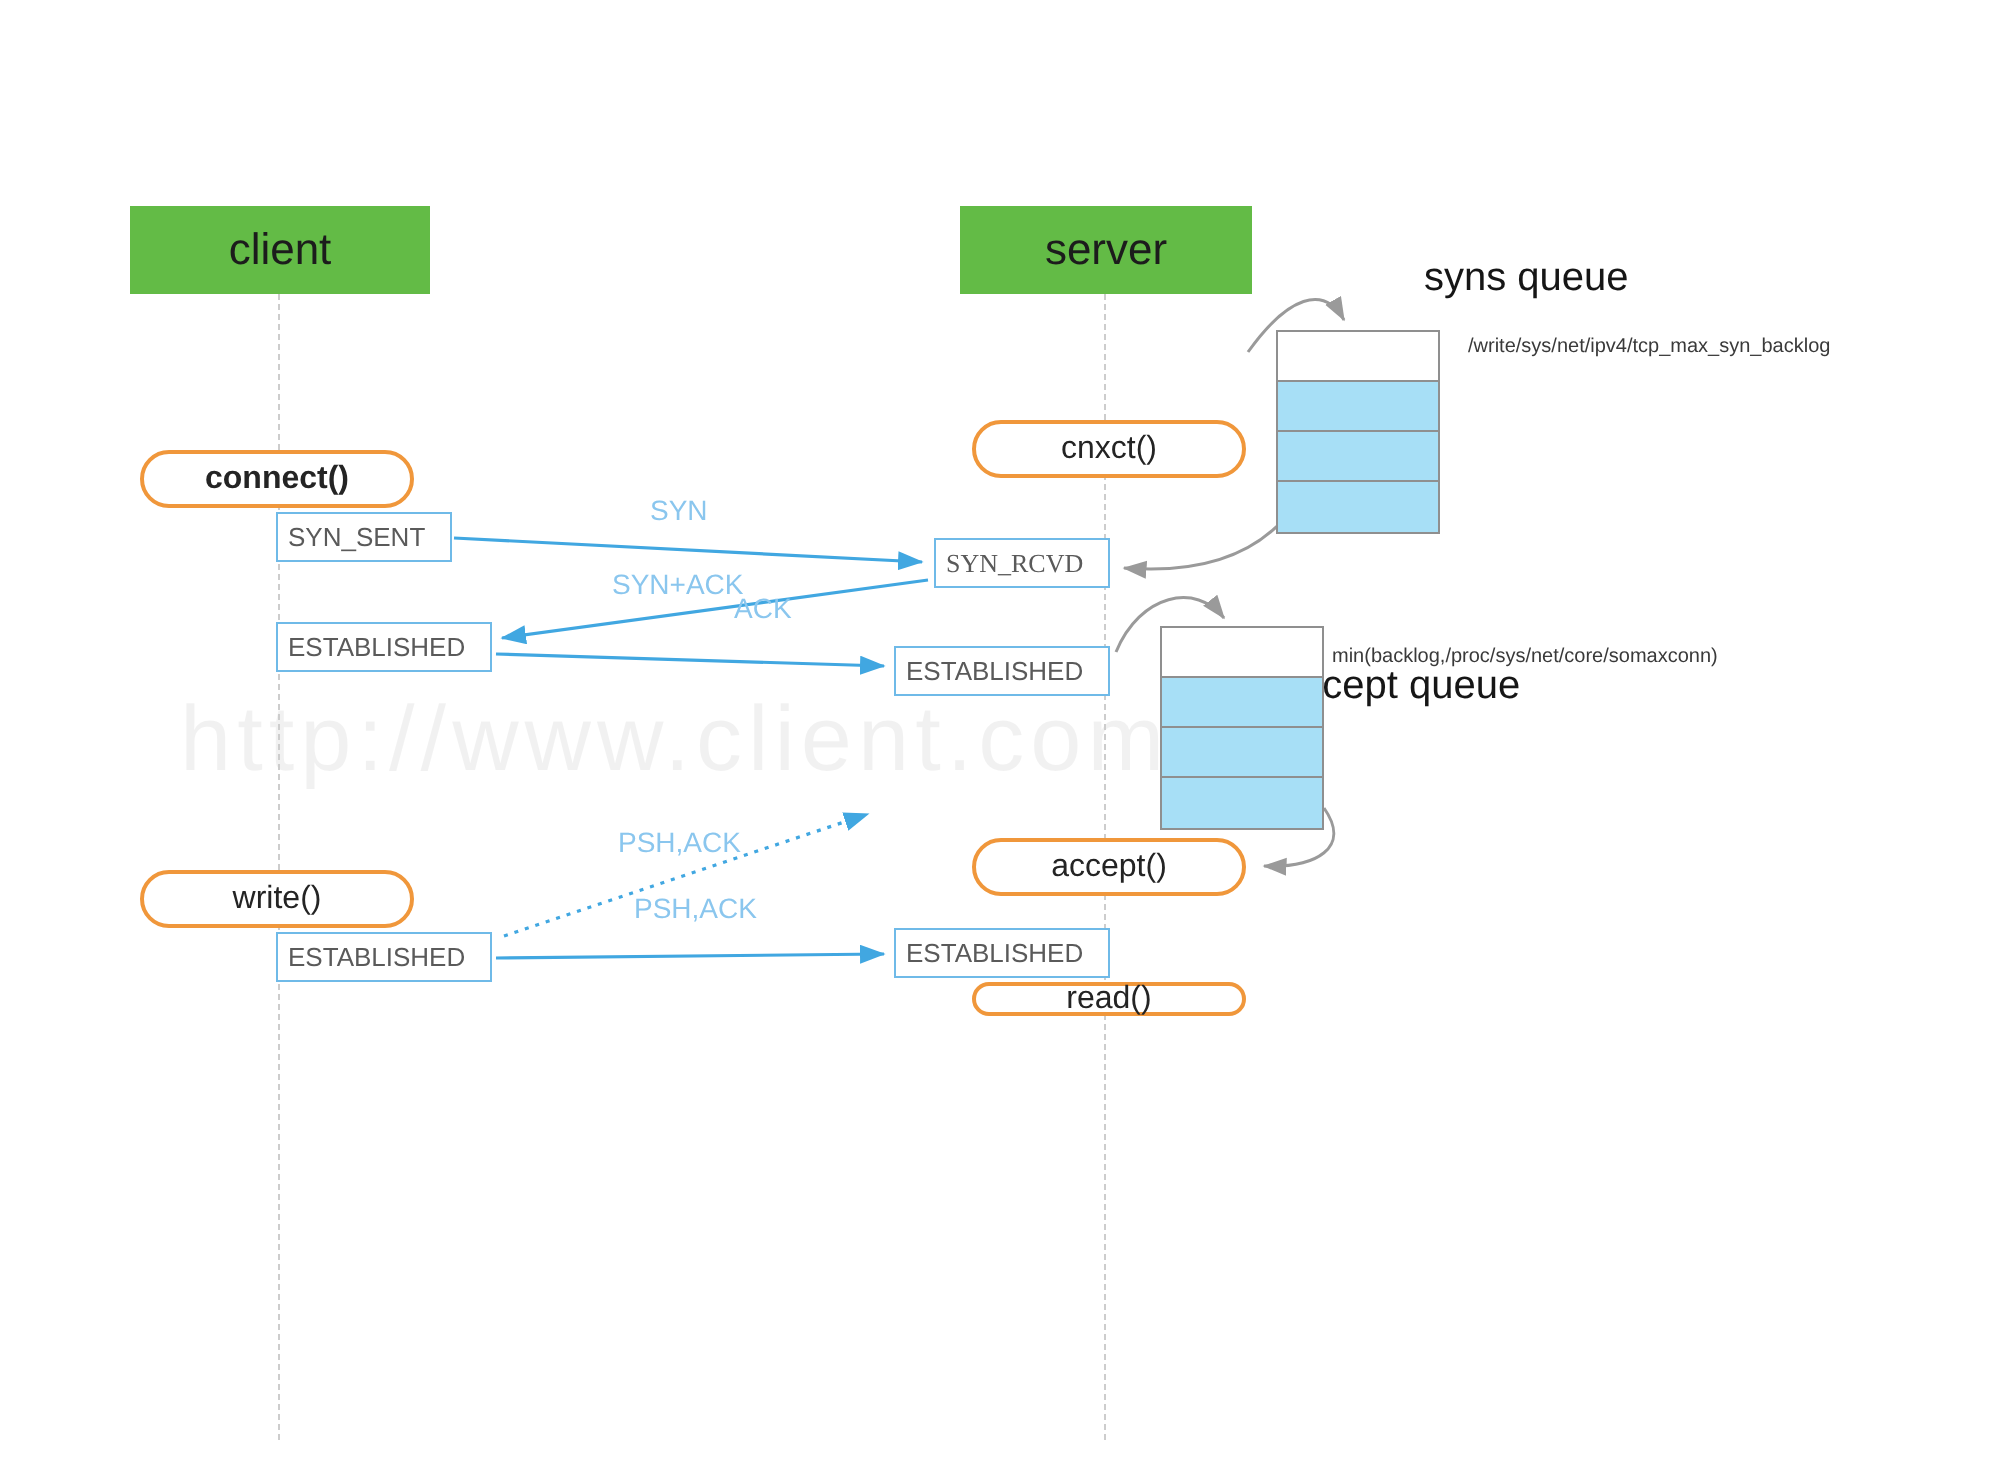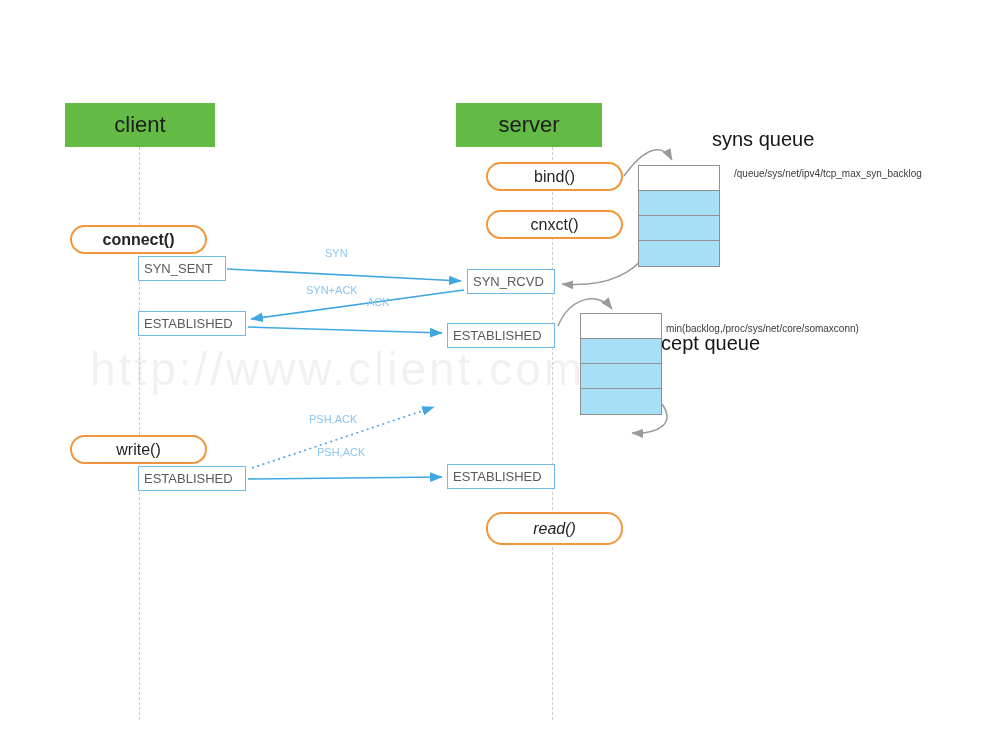--- a/index.html
+++ b/index.html
@@ -24,21 +24,21 @@
            display:flex; align-items:center; padding-left:5px;
            font-size:13px; color:#5a5a5a; white-space:nowrap; }
 
   .queue-label { font-size:20px; color:#161616; white-space:nowrap; }
   .queue-caption { font-size:10px; color:#3a3a3a; white-space:nowrap; }
   .queue { border:1px solid #8f8f8f; background:#fff; }
   .queue .cell { height:25px; border-bottom:1px solid #8f8f8f; background:#fff; }
   .queue .cell:last-child { border-bottom:none; }
   .queue .cell.filled { background:var(--queue-cell-blue,#a7dff6); }
 
-  .msg-label { font-size:11px; color:var(--label-blue,#8ac6ee); white-space:nowrap; }
+  .msg-label { font-size:14px; color:var(--label-blue,#8ac6ee); white-space:nowrap; }
 
   .watermark { font-size:46px; color:rgba(0,0,0,0.055); letter-spacing:3px; white-space:nowrap; }
 
   svg.arrows { position:absolute; left:0; top:0; pointer-events:none; }
   .blue-arrow { stroke:var(--arrow-blue,#41a7e1); stroke-width:1.6; fill:none; }
   .blue-arrow.dotted { stroke-dasharray:2 3.5; }
   .gray-arrow { stroke:var(--arrow-gray,#9a9a9a); stroke-width:1.5; fill:none; }
   .head-blue { fill:var(--arrow-blue,#41a7e1); }
   .head-gray { fill:var(--arrow-gray,#9a9a9a); }
 </style>
@@ -71,45 +71,45 @@
 
     <path class="gray-arrow" d="M624,176 C644,148 662,142 672,160" marker-end="url(#headGray)"></path>
     <path class="gray-arrow" d="M648,252 C630,278 600,287 562,284" marker-end="url(#headGray)"></path>
     <path class="gray-arrow" d="M558,326 C570,297 598,291 612,309" marker-end="url(#headGray)"></path>
     <path class="gray-arrow" d="M662,404 C676,424 658,434 632,433" marker-end="url(#headGray)"></path>
   </svg>
 
   <div class="abs actor" style="left:65px; top:103px; width:150px; height:44px;">
     <span>client</span>
   </div>
-  <div class="abs actor" style="left:456px; top:103px; width:146px; height:44px;">
+  <div class="abs actor" style="left:480px; top:103px; width:146px; height:44px;">
     <span>server</span>
   </div>
 
-  <div class="abs pill" style="left:486px; top:162px; width:137px; height:29px;">bind()</div>
   <div class="abs pill" style="left:486px; top:210px; width:137px; height:29px;">cnxct()</div>
   <div class="abs pill" style="left:70px; top:225px; width:137px; height:29px;font-weight:bold;">connect()</div>
+  <div class="abs pill" style="left:486px; top:419px; width:137px; height:29px;">accept()</div>
   <div class="abs pill" style="left:70px; top:435px; width:137px; height:29px;">write()</div>
-  <div class="abs pill" style="left:486px; top:512px; width:137px; height:33px;font-style:italic;">read()</div>
+  <div class="abs pill" style="left:486px; top:491px; width:137px; height:17px;">read()</div>
 
   <div class="abs state" style="left:138px; top:256px; width:88px; height:25px;">SYN_SENT</div>
-  <div class="abs state" style="left:467px; top:269px; width:88px; height:25px;">SYN_RCVD</div>
+  <div class="abs state" style="left:467px; top:269px; width:88px; height:25px;font-family:Liberation Serif, serif;">SYN_RCVD</div>
   <div class="abs state" style="left:138px; top:311px; width:108px; height:25px;">ESTABLISHED</div>
   <div class="abs state" style="left:447px; top:323px; width:108px; height:25px;">ESTABLISHED</div>
   <div class="abs state" style="left:138px; top:466px; width:108px; height:25px;">ESTABLISHED</div>
   <div class="abs state" style="left:447px; top:464px; width:108px; height:25px;">ESTABLISHED</div>
 
   <div class="abs queue-label" style="left:712px; top:128px;">syns queue</div>
   <div class="abs queue" style="left:638px; top:165px; width:82px;">
     <div class="cell"></div>
     <div class="cell filled"></div>
     <div class="cell filled"></div>
     <div class="cell filled"></div>
   </div>
-  <div class="abs queue-caption" style="left:734px; top:168px;">/queue/sys/net/ipv4/tcp_max_syn_backlog</div>
+  <div class="abs queue-caption" style="left:734px; top:168px;">/write/sys/net/ipv4/tcp_max_syn_backlog</div>
 
   <div class="abs queue-label" style="left:640px; top:284px;margin-top:48px;">accept queue</div>
   <div class="abs queue" style="left:580px; top:313px; width:82px;">
     <div class="cell"></div>
     <div class="cell filled"></div>
     <div class="cell filled"></div>
     <div class="cell filled"></div>
   </div>
   <div class="abs queue-caption" style="left:666px; top:323px;">min(backlog,/proc/sys/net/core/somaxconn)</div>
 

